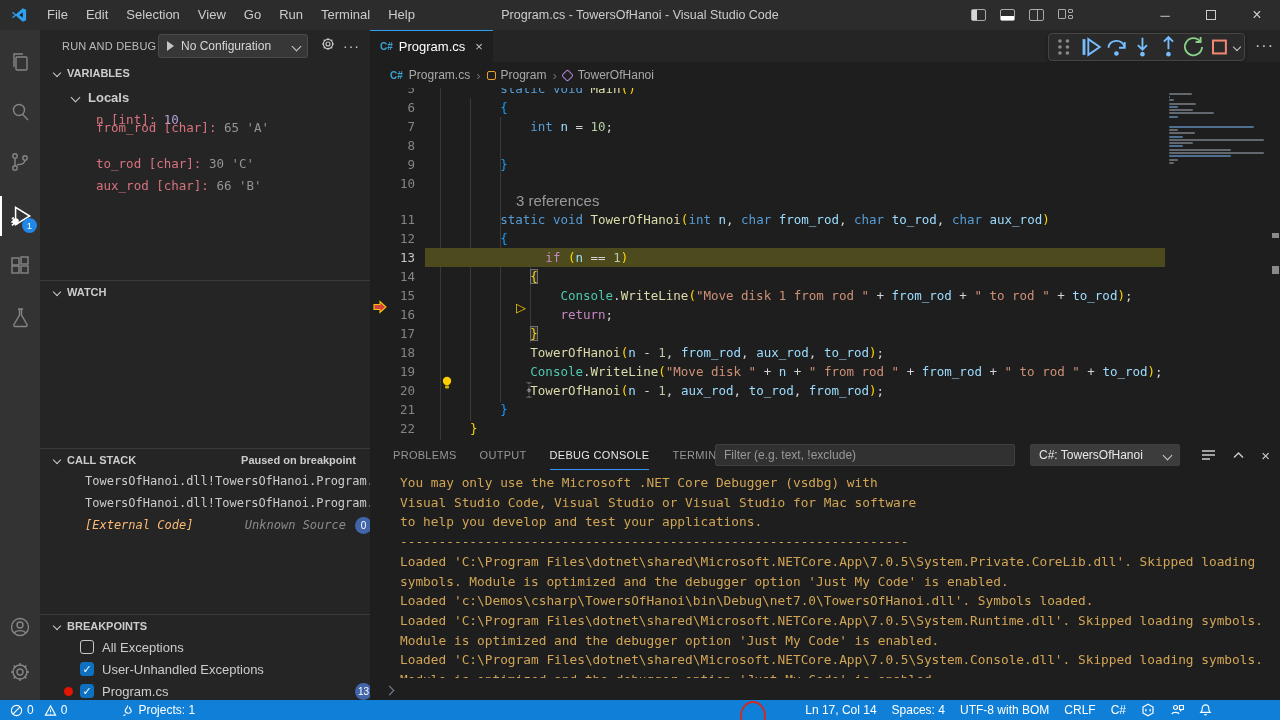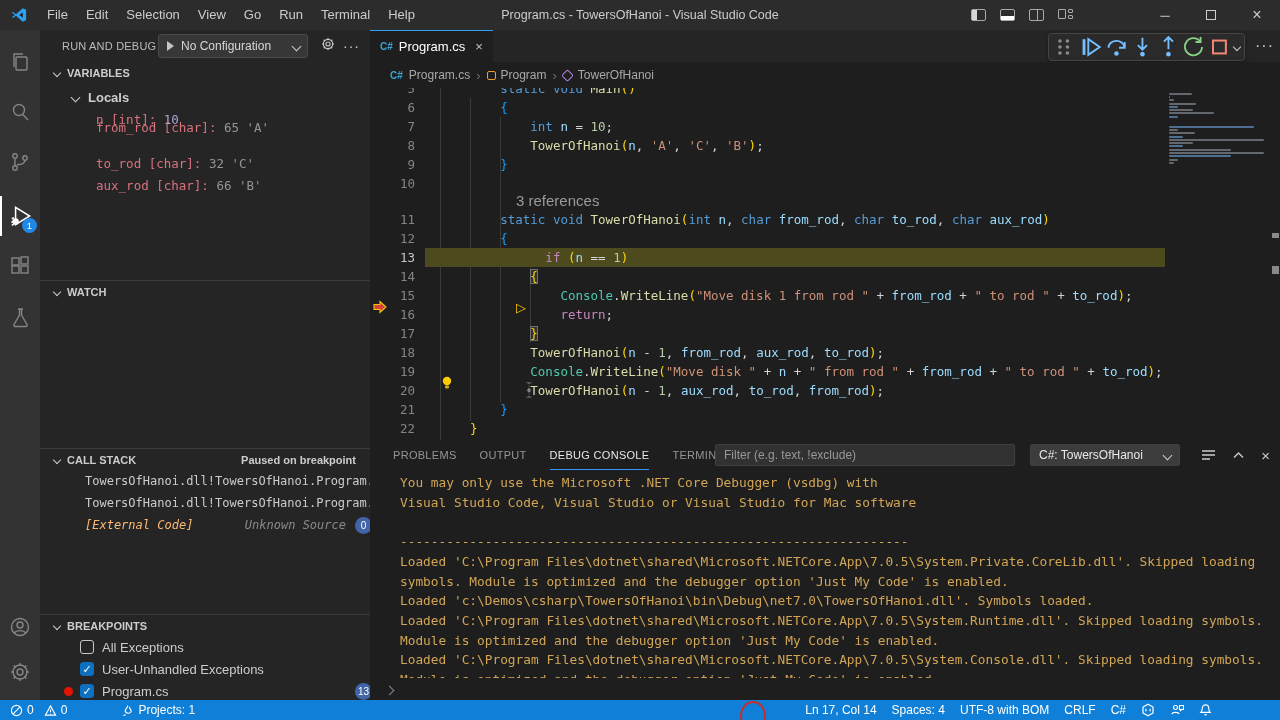--- a/index.html
+++ b/index.html
@@ -287,21 +287,21 @@
         <div class="tree-row var-row" style="top: 78px;">
           <span class="v-name">n [int]: </span>
           <span class="v-num">10</span>
         </div>
         <div class="tree-row var-row" style="top: 86px;">
           <span class="v-name">from_rod [char]: </span>
           <span class="v-char">65 'A'</span>
         </div>
         <div class="tree-row var-row" style="top: 122px;">
           <span class="v-name">to_rod [char]: </span>
-          <span class="v-char">32 'C'</span>
+          <span class="v-char">30 'C'</span>
         </div>
         <div class="tree-row var-row" style="top: 144px;">
           <span class="v-name">aux_rod [char]: </span>
           <span class="v-char">66 'B'</span>
         </div>
       </div>
 
     <div class="sect-header" style="top:250px">
       <span class="chev"></span>
       <span>WATCH</span>
@@ -432,21 +432,20 @@
         <div class="code-row" style="top: 19px;">
           <span class="num">6</span>
           <span class="src"><span class="t-plain">        </span><span class="t-b3">{</span></span>
         </div>
         <div class="code-row" style="top: 38px;">
           <span class="num">7</span>
           <span class="src"><span class="t-plain">            </span><span class="t-kw">int</span><span class="t-plain"> </span><span class="t-var">n</span><span class="t-plain"> </span><span class="t-op">=</span><span class="t-plain"> </span><span class="t-num">10</span><span class="t-op">;</span></span>
         </div>
         <div class="code-row" style="top: 57px;">
           <span class="num">8</span>
-          <span class="src"><span class="t-plain">            </span><span class="t-fn">TowerOfHanoi</span><span class="t-b1">(</span><span class="t-var">n</span><span class="t-op">, </span><span class="t-str">'A'</span><span class="t-op">, </span><span class="t-str">'C'</span><span class="t-op">, </span><span class="t-str">'B'</span><span class="t-b1">)</span><span class="t-op">;</span></span>
         </div>
         <div class="code-row" style="top: 76px;">
           <span class="num">9</span>
           <span class="src"><span class="t-plain">        </span><span class="t-b3">}</span></span>
         </div>
         <div class="code-row" style="top: 95px;">
           <span class="num">10</span>
           <span class="src"></span>
         </div>
         <div class="code-lens" style="top: 114px;">
@@ -548,20 +547,21 @@
           <path d="M1 3h13M1 7h13M1 11h8"></path>
         </svg>
       <svg width="13" height="13" viewBox="0 0 13 13" style="stroke:#cccccc;fill:none;stroke-width:1.4">
           <path d="M2 8.5 6.5 4 11 8.5"></path>
         </svg>
       <span style="font-size:15px;color:#cccccc">×</span>
     </div>
     <div id="console-rows">
         <div class="con-row" style="top: 7px;">You may only use the Microsoft .NET Core Debugger (vsdbg) with</div>
         <div class="con-row" style="top: 26.7px;">Visual Studio Code, Visual Studio or Visual Studio for Mac software</div>
+        <div class="con-row" style="top: 46.4px;">to help you develop and test your applications.</div>
         <div class="con-row" style="top: 66.1px;">------------------------------------------------------------------</div>
         <div class="con-row" style="top: 85.8px;">Loaded 'C:\Program Files\dotnet\shared\Microsoft.NETCore.App\7.0.5\System.Private.CoreLib.dll'. Skipped loading</div>
         <div class="con-row" style="top: 105.5px;">symbols. Module is optimized and the debugger option 'Just My Code' is enabled.</div>
         <div class="con-row" style="top: 125.2px;">Loaded 'c:\Demos\csharp\TowersOfHanoi\bin\Debug\net7.0\TowersOfHanoi.dll'. Symbols loaded.</div>
         <div class="con-row" style="top: 144.9px;">Loaded 'C:\Program Files\dotnet\shared\Microsoft.NETCore.App\7.0.5\System.Runtime.dll'. Skipped loading symbols.</div>
         <div class="con-row" style="top: 164.6px;">Module is optimized and the debugger option 'Just My Code' is enabled.</div>
         <div class="con-row" style="top: 184.3px;">Loaded 'C:\Program Files\dotnet\shared\Microsoft.NETCore.App\7.0.5\System.Console.dll'. Skipped loading symbols.</div>
         <div class="con-row" style="top: 204px;">Module is optimized and the debugger option 'Just My Code' is enabled.</div>
       </div>
     <div id="console-prompt">

